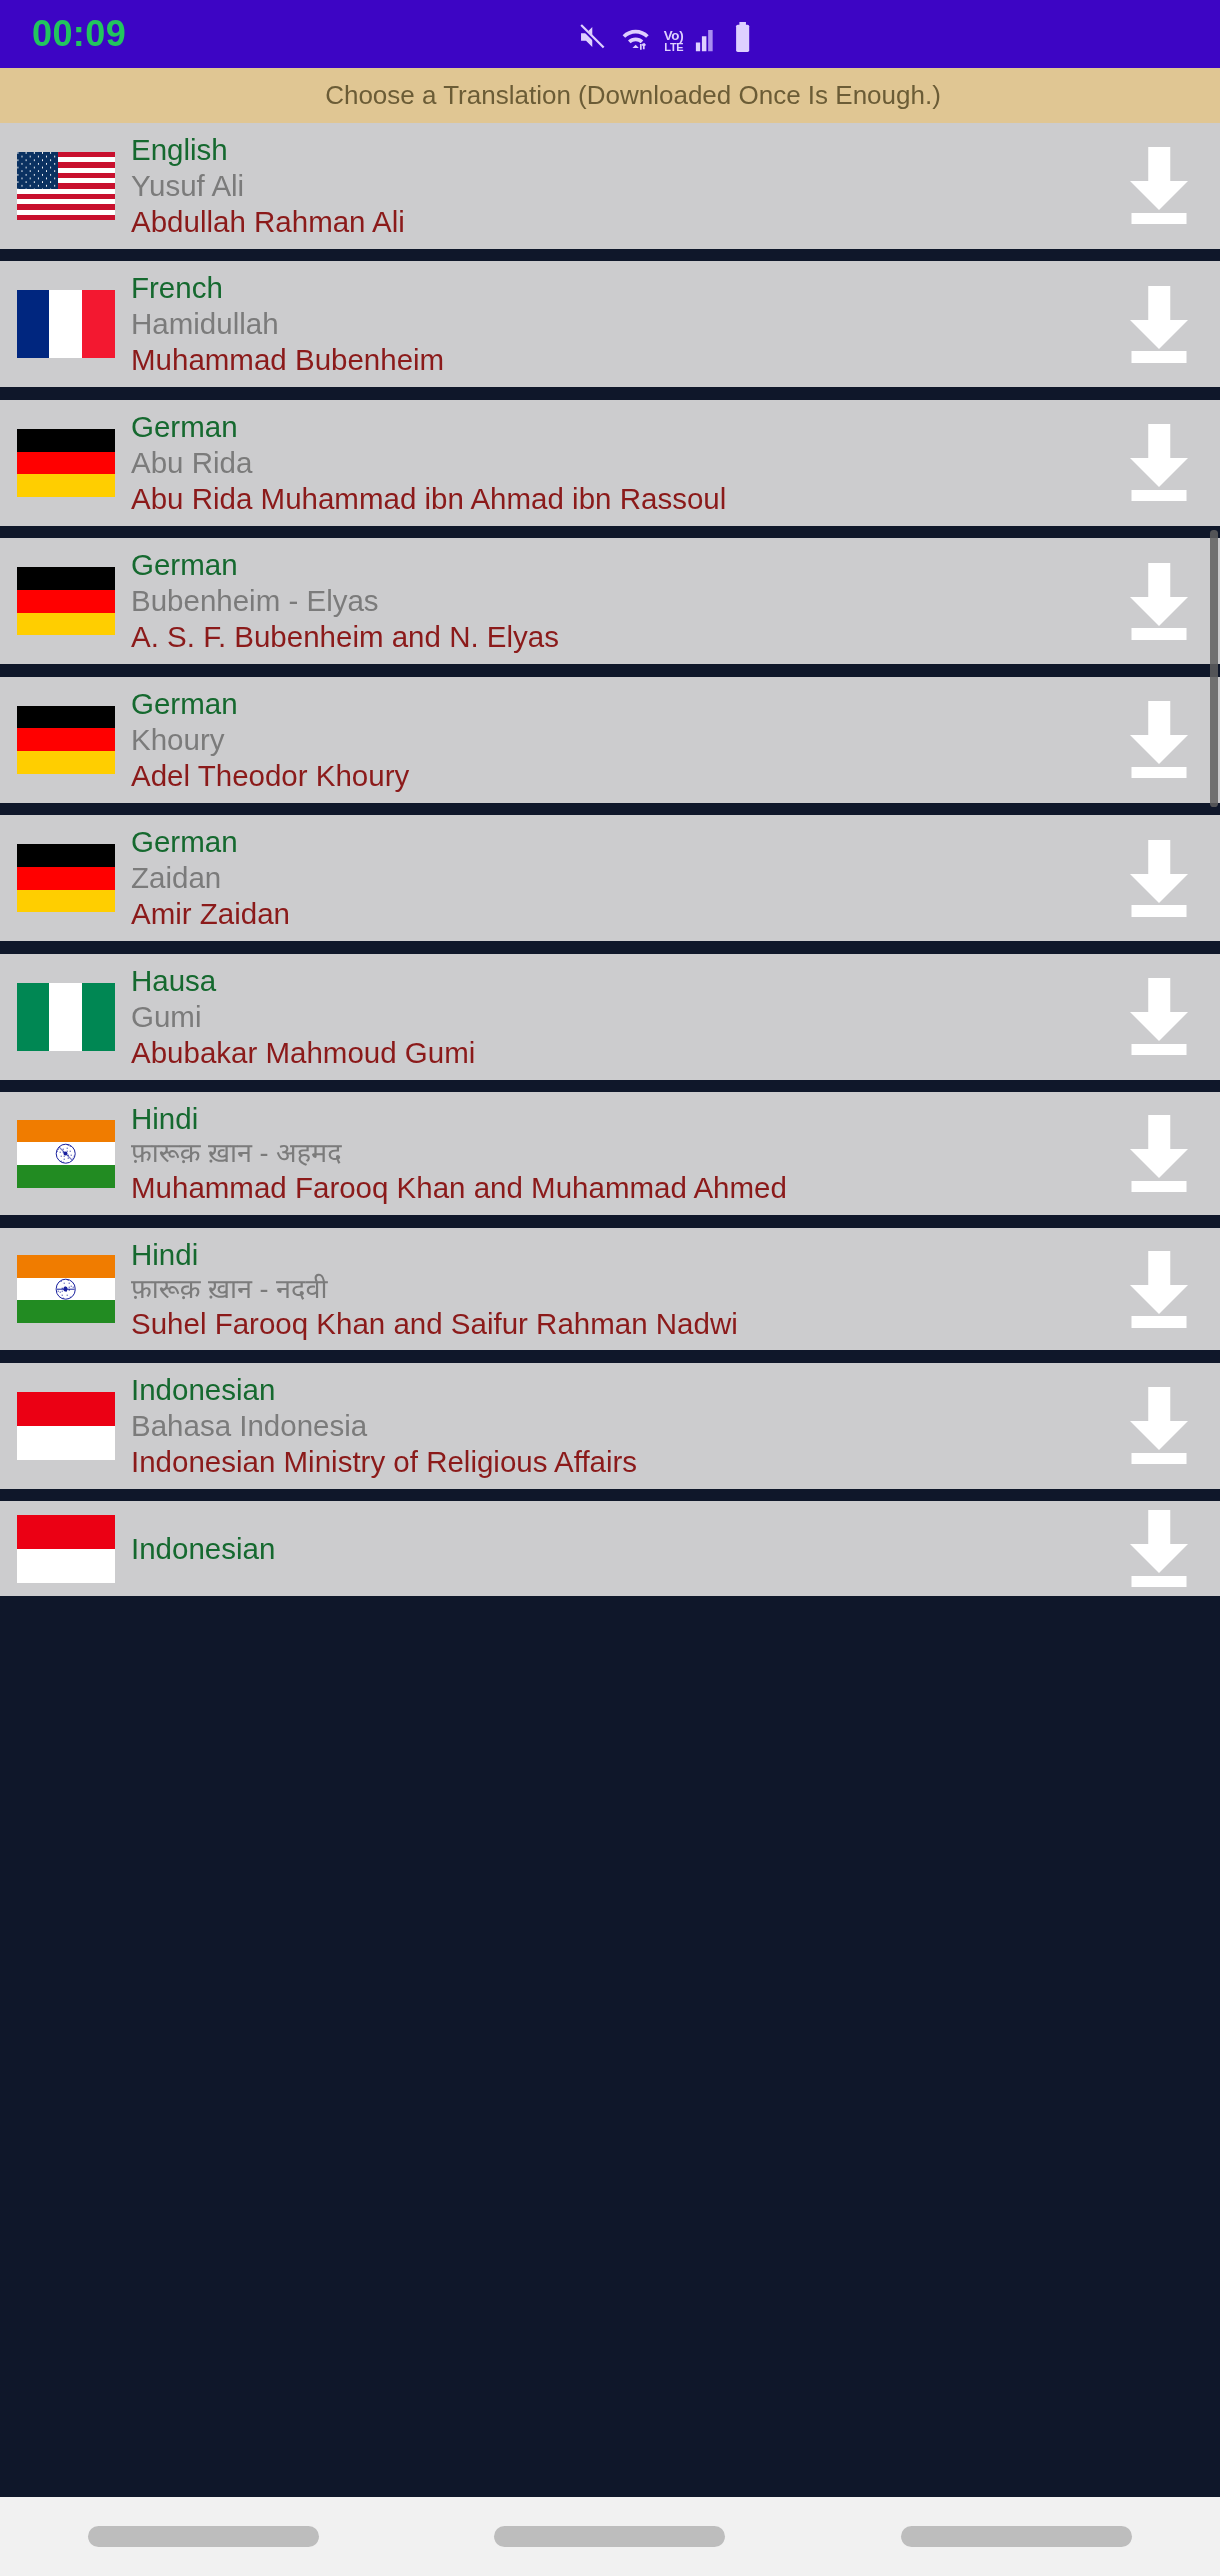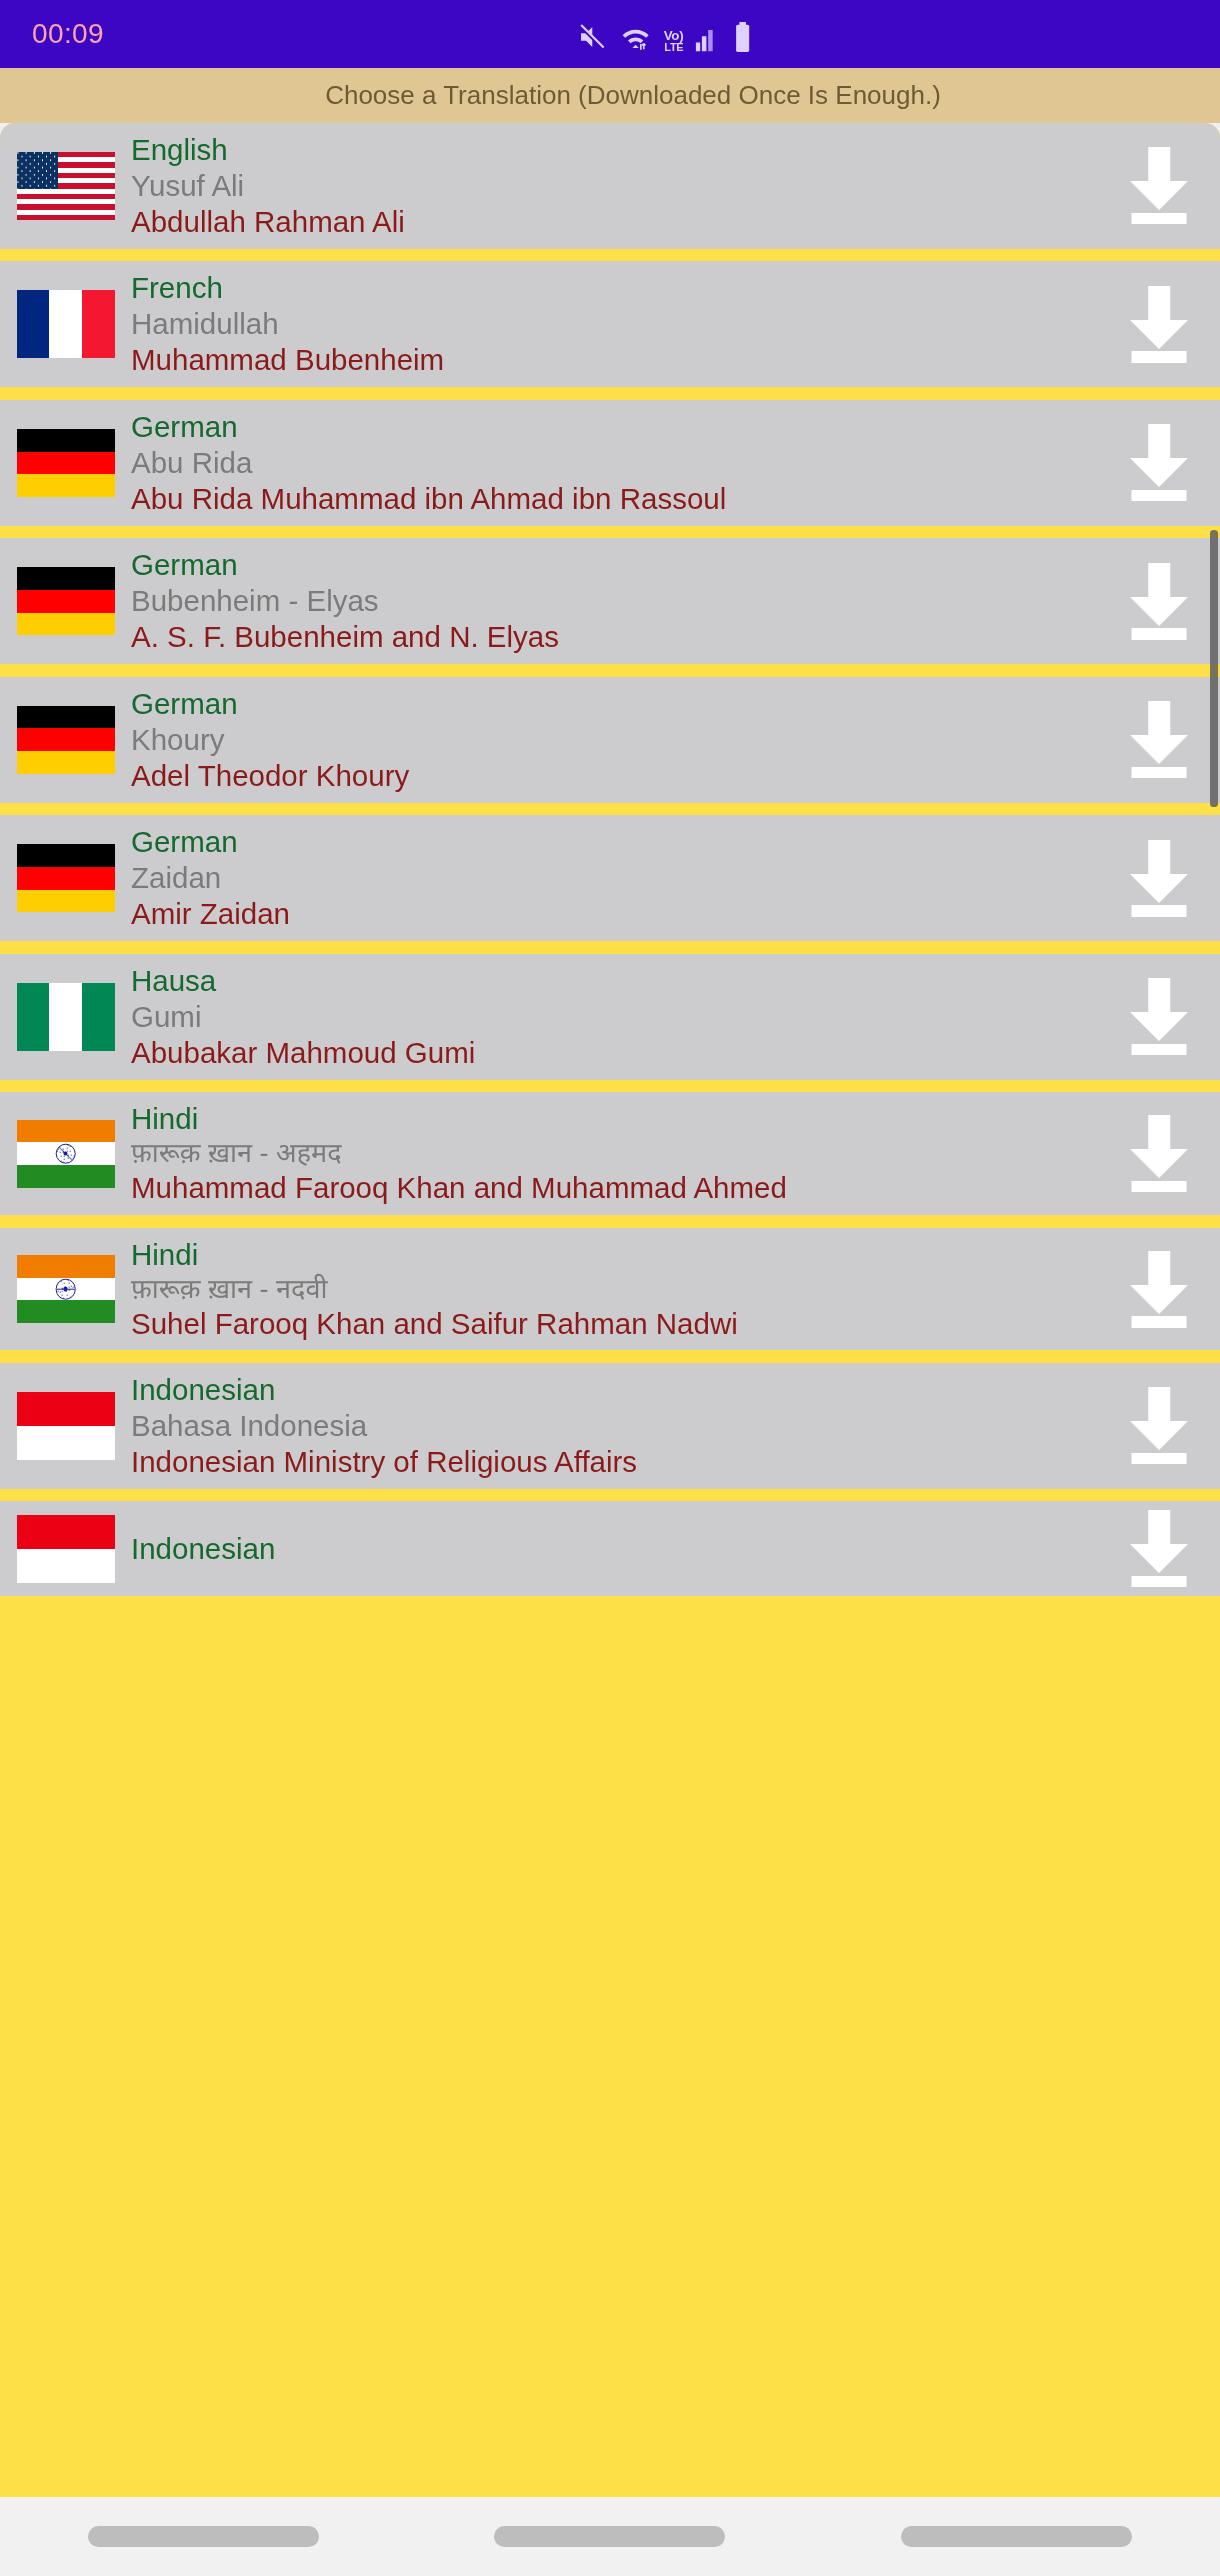--- a/index.html
+++ b/index.html
@@ -10,42 +10,42 @@
     overflow:hidden;
   }
   #screen { position:relative; width:1220px; height:2576px; overflow:hidden; background:#efefef; }
 
   
   .statusbar{
     height:68px; background:#3d05c4; color:#ded0ff;
     display:flex; align-items:center; padding:0 32px;
     position:relative;
   }
-  .sb-clock{ font-size:28px; letter-spacing:0.4px; color:#fca5a5; font-weight:400; }
+  .sb-clock{ font-size:36px; letter-spacing:0.4px; color:#22c55e; font-weight:700; }
   .sb-icons{ position:absolute; left:50%; transform:translateX(-50%);
              display:flex; align-items:flex-end; gap:12.5px; height:36px; margin-left:54px;}
   .sb-icons svg{ display:block; }
   .volte{ display:flex; flex-direction:column; align-items:flex-end; line-height:.92;
           font-size:13.4px; font-weight:700; color:#ded0ff; letter-spacing:-0.3px;}
   .volte .v1{ font-size:13.4px; }
   .volte .v2{ font-size:11px; }
 
   
   .titlebar{
     height:55px; background:#e0c693;
     display:flex; align-items:center; justify-content:center;padding-left:46px;
   }
   .titlebar .t{
     font-size:26px; color:#6b5c36; white-space:nowrap;
   }
 
   
   .list{
     position:absolute; top:123px; left:0; right:0; bottom:0;
-    background:#fde047; overflow:hidden;border-radius:15px;
+    background:#0f172a; overflow:hidden;
   }
   .row{
     position:relative; background:#ccccce;
     display:flex; align-items:center;
     padding:9px 0 9px 0;
     margin-bottom:12.5px;
   }
   .flagwrap{
     width:131px; min-width:131px; display:flex; justify-content:center; align-items:center;
   }

